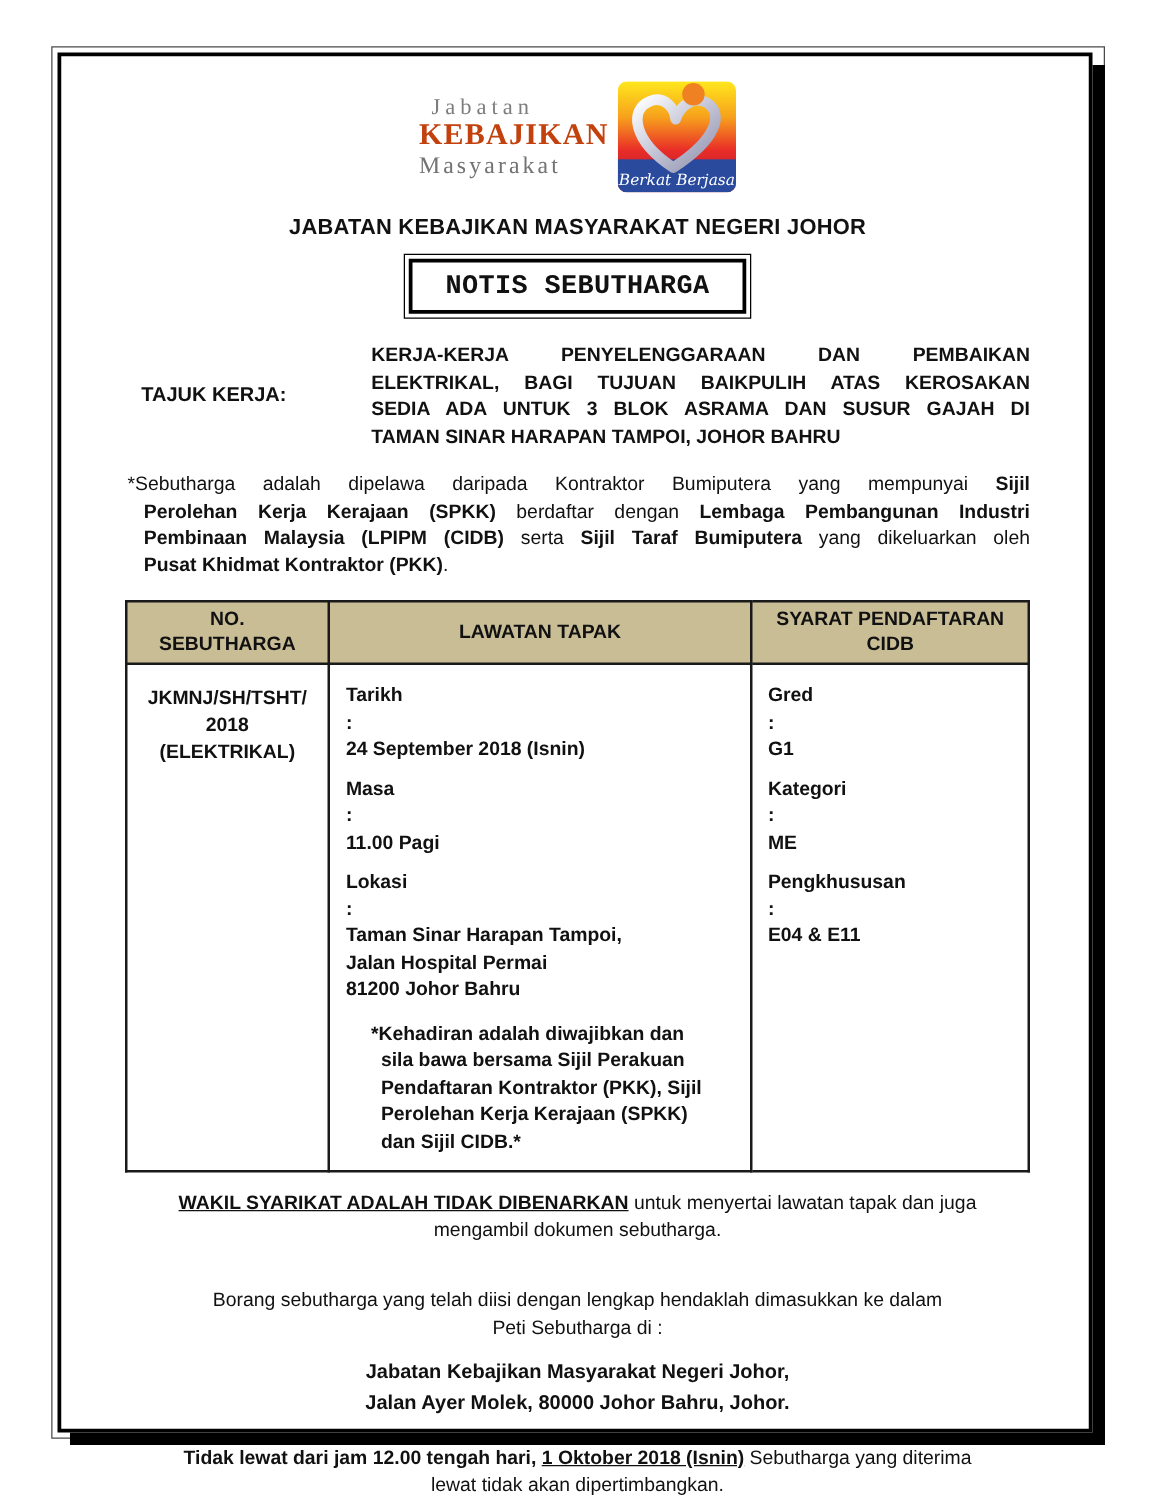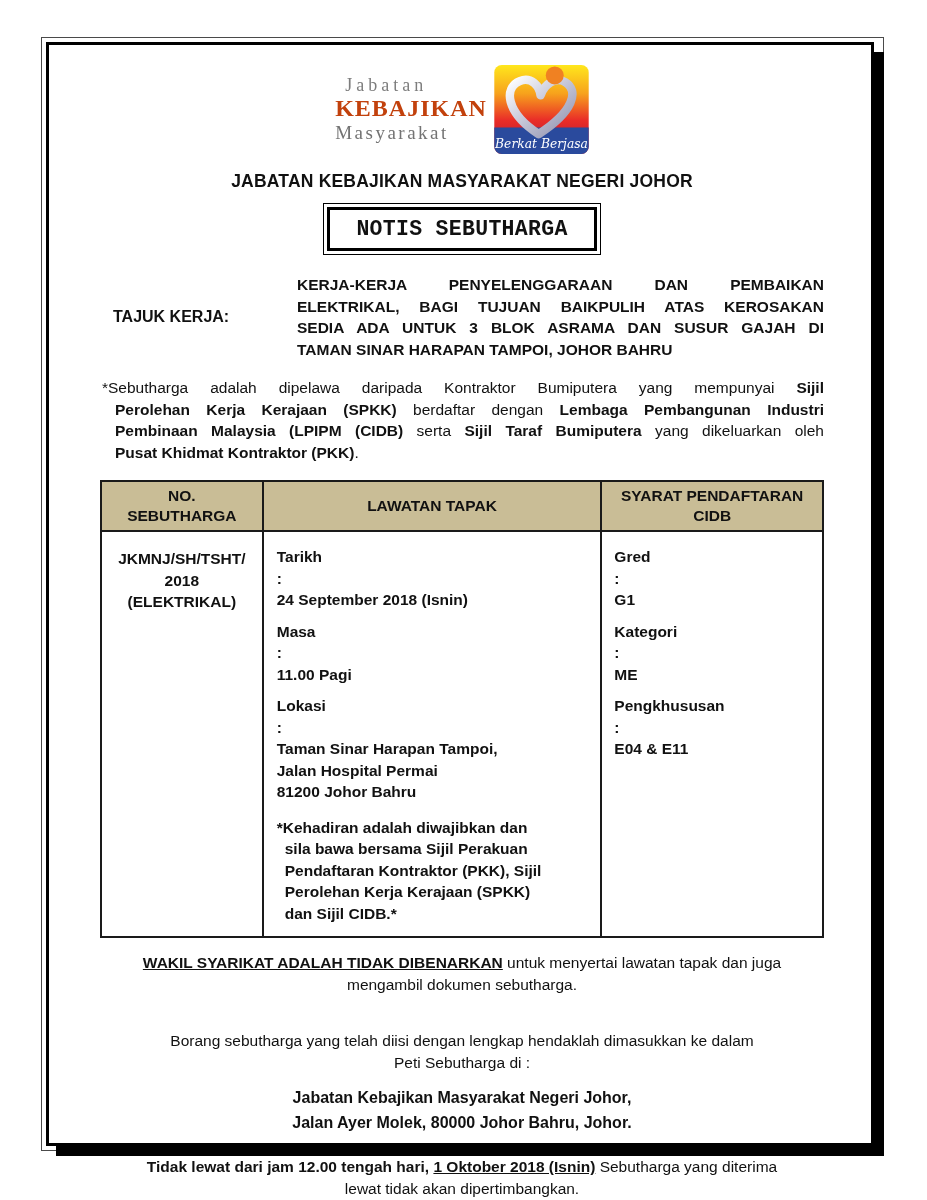--- a/index.html
+++ b/index.html
@@ -54,21 +54,21 @@
   }
   td.no-cell{text-align:center;font-weight:bold;font-size:15.5px;line-height:21.5px;white-space:pre-line;padding-top:16px;}
   td.lawatan-cell{padding:14px 8px 12px 13px;height:265px;}
   td.syarat-cell{padding:14px 6px 0 12px;}
   .lv{display:flex;font-weight:bold;font-size:15.5px;line-height:21.5px;margin-bottom:10px;flex-direction:column;}
   .lv .lbl{flex:none;}
   .lawatan-cell .lv .lbl{width:53px;}
   .syarat-cell .lv .lbl{width:112px;}
   .lv .col{flex:none;width:13px;}
   .lv .val{white-space:pre-line;}
-  .visit-note{margin-top:14px;font-weight:bold;font-size:15.5px;line-height:21.5px;white-space:pre-line;padding-left:8px;text-indent:-8px;}
+  .visit-note{margin-top:14px;font-weight:bold;font-size:15.5px;line-height:21.5px;white-space:pre-line;padding-left:8px;text-indent:-8px;margin-left:20px;}
 
   
   .para{text-align:center;font-size:15.5px;line-height:22px;}
   .para-site{margin-top:23px;}
   .para-wakil{margin-top:14px;}
   .para-borang{margin-top:34px;}
   .address{margin-top:11px;text-align:center;font-weight:bold;font-size:16px;line-height:25px;}
   .closing{margin-top:21px;}
   .b{font-weight:bold;}
   .u{text-decoration:underline;}

